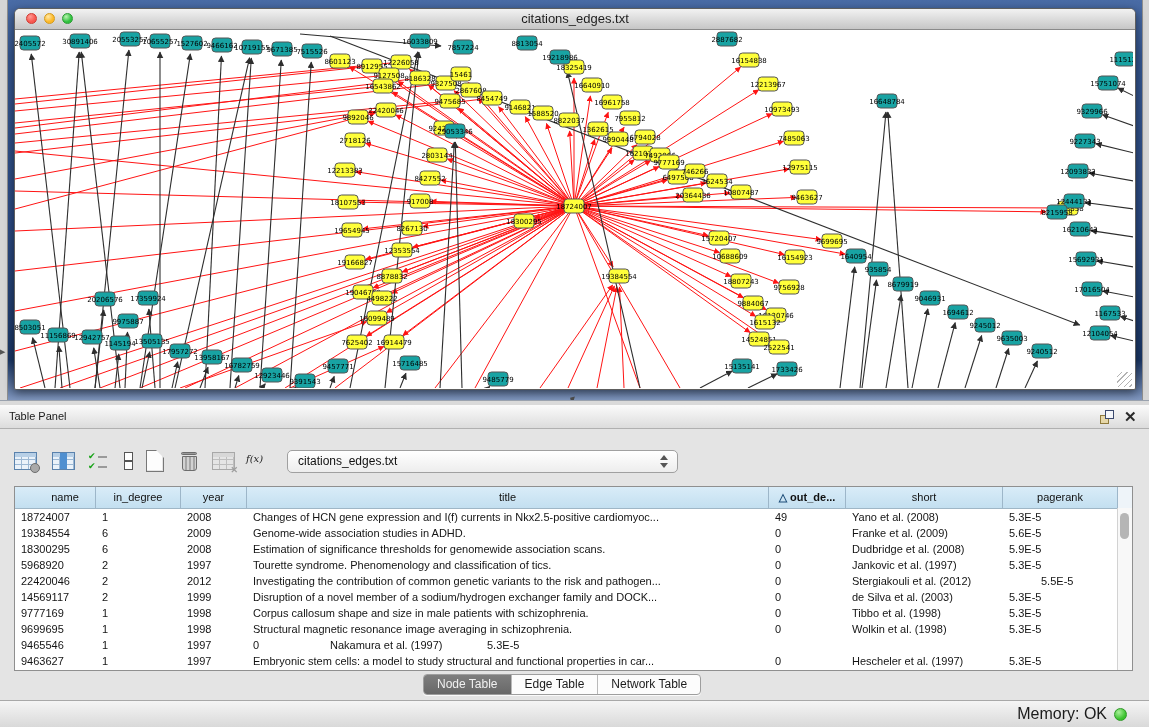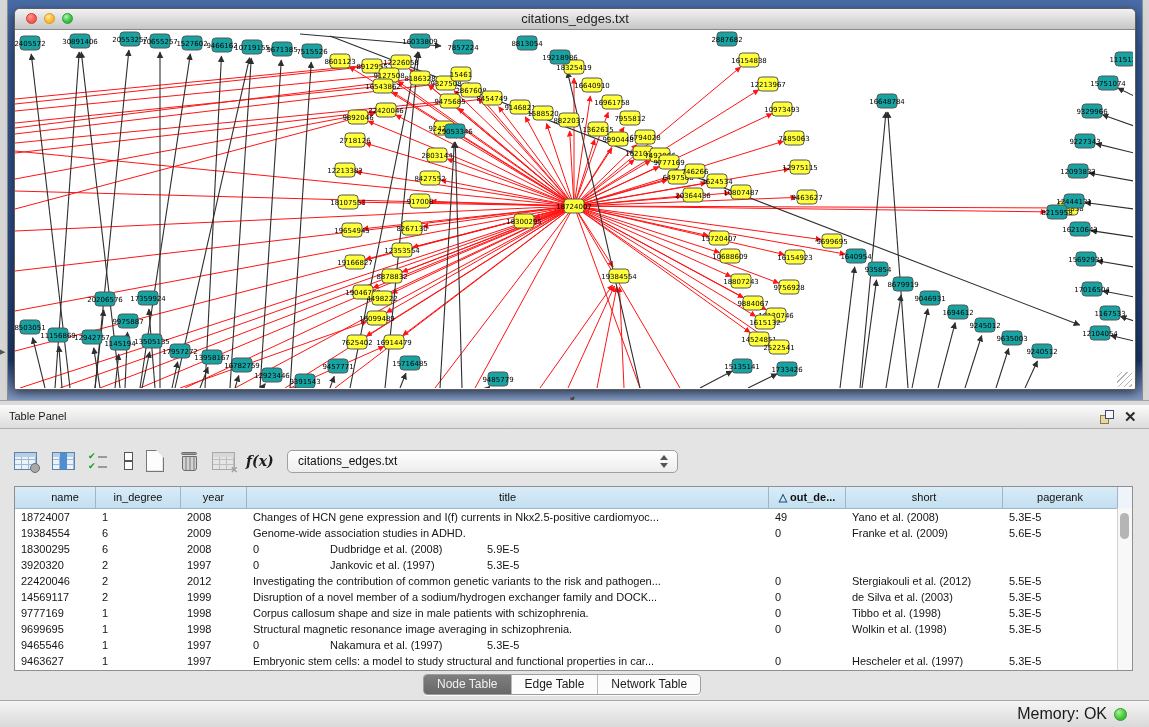--- a/index.html
+++ b/index.html
@@ -61,21 +61,21 @@
     background:linear-gradient(#fff 0 7px,#555 7px 9px,#fff 9px);}
   .i-doc{position:relative;width:16px;height:20px;background:#fdfdfd;border:1px solid #777;margin:2px 0 0 4px;
     box-shadow:inset -1px -1px 0 #e4e4e4;}
   .i-doc:after{content:"";position:absolute;right:-1px;top:-1px;border:4px solid;
     border-color:#cfcfcf transparent transparent #cfcfcf;border-width:0 8px 8px 0;
     border-color:transparent #e4e4e4 transparent transparent;}
   .i-trash{position:relative;width:16px;height:19px;margin:3px 0 0 5px;}
   .i-trash .lid{position:absolute;left:0;top:1px;width:16px;height:3px;background:#9a9a9a;border-radius:2px;border:1px solid #6d6d6d;box-sizing:border-box;}
   .i-trash .bin{position:absolute;left:1px;top:5px;width:13px;height:13px;border:1px solid #6d6d6d;border-radius:0 0 3px 3px;
     background:repeating-linear-gradient(90deg,#d2d2d2 0 2px,#a6a6a6 2px 4px);}
-  .i-fx{font-family:"DejaVu Serif","Liberation Serif",serif;font-style:italic;font-size:14px;color:#1c1c1c;margin:5px 0 0 2px;font-weight:bold;}
+  .i-fx{font-family:"DejaVu Serif","Liberation Serif",serif;font-style:italic;font-size:10px;color:#1c1c1c;margin:5px 0 0 2px;}
   .combo{position:absolute;left:287px;top:450px;width:391px;height:23px;box-sizing:border-box;
     background:linear-gradient(#ffffff,#ededed);border:1px solid #a0a0a0;border-radius:5px;}
   .combo-text{position:absolute;left:10px;top:0;font-size:12px;line-height:21px;color:#111;}
   .combo-arrows{position:absolute;right:9px;top:4px;width:8px;font-size:0;}
   .combo-arrows i{display:block;width:0;height:0;border-left:4px solid transparent;border-right:4px solid transparent;}
   .combo-arrows .up{border-bottom:5px solid #555;margin-bottom:3px;}
   .combo-arrows .dn{border-top:5px solid #555;}
   
   .dtable{position:absolute;left:14px;top:486px;width:1119px;height:185px;box-sizing:border-box;
     background:#fff;border:1px solid #8f8f8f;overflow:hidden;}
@@ -867,40 +867,42 @@
         <div class="td" style="width: 66px;">2009</div>
         <div class="td" style="width: 522px;">Genome-wide association studies in ADHD.</div>
         <div class="td" style="width: 77px;">0</div>
         <div class="td" style="width: 157px;">Franke et al. (2009)</div>
         <div class="td" style="width: 115px;">5.6E-5</div>
       </div>
       <div class="trow">
         <div class="td" style="width: 81px;">18300295</div>
         <div class="td" style="width: 85px;">6</div>
         <div class="td" style="width: 66px;">2008</div>
+        <div class="td" style="width: 522px;">Estimation of significance thresholds for genomewide association scans.</div>
         <div class="td" style="width: 77px;">0</div>
         <div class="td" style="width: 157px;">Dudbridge et al. (2008)</div>
         <div class="td" style="width: 115px;">5.9E-5</div>
       </div>
       <div class="trow">
-        <div class="td" style="width: 81px;">3920320</div>
+        <div class="td" style="width: 81px;">5968920</div>
         <div class="td" style="width: 85px;">2</div>
         <div class="td" style="width: 66px;">1997</div>
+        <div class="td" style="width: 522px;">Tourette syndrome. Phenomenology and classification of tics.</div>
         <div class="td" style="width: 77px;">0</div>
         <div class="td" style="width: 157px;">Jankovic et al. (1997)</div>
         <div class="td" style="width: 115px;">5.3E-5</div>
       </div>
       <div class="trow">
         <div class="td" style="width: 81px;">22420046</div>
         <div class="td" style="width: 85px;">2</div>
         <div class="td" style="width: 66px;">2012</div>
         <div class="td" style="width: 522px;">Investigating the contribution of common genetic variants to the risk and pathogen...</div>
         <div class="td" style="width: 77px;">0</div>
         <div class="td" style="width: 157px;">Stergiakouli et al. (2012)</div>
-        <div class="td" style="width: 115px;">5.5E-5</div>
+        <div class="td" style="width: 115px; margin-left: 32px;">5.5E-5</div>
       </div>
       <div class="trow">
         <div class="td" style="width: 81px;">14569117</div>
         <div class="td" style="width: 85px;">2</div>
         <div class="td" style="width: 66px;">1999</div>
         <div class="td" style="width: 522px;">Disruption of a novel member of a sodium/hydrogen exchanger family and DOCK...</div>
         <div class="td" style="width: 77px;">0</div>
         <div class="td" style="width: 157px;">de Silva et al. (2003)</div>
         <div class="td" style="width: 115px;">5.3E-5</div>
       </div>

